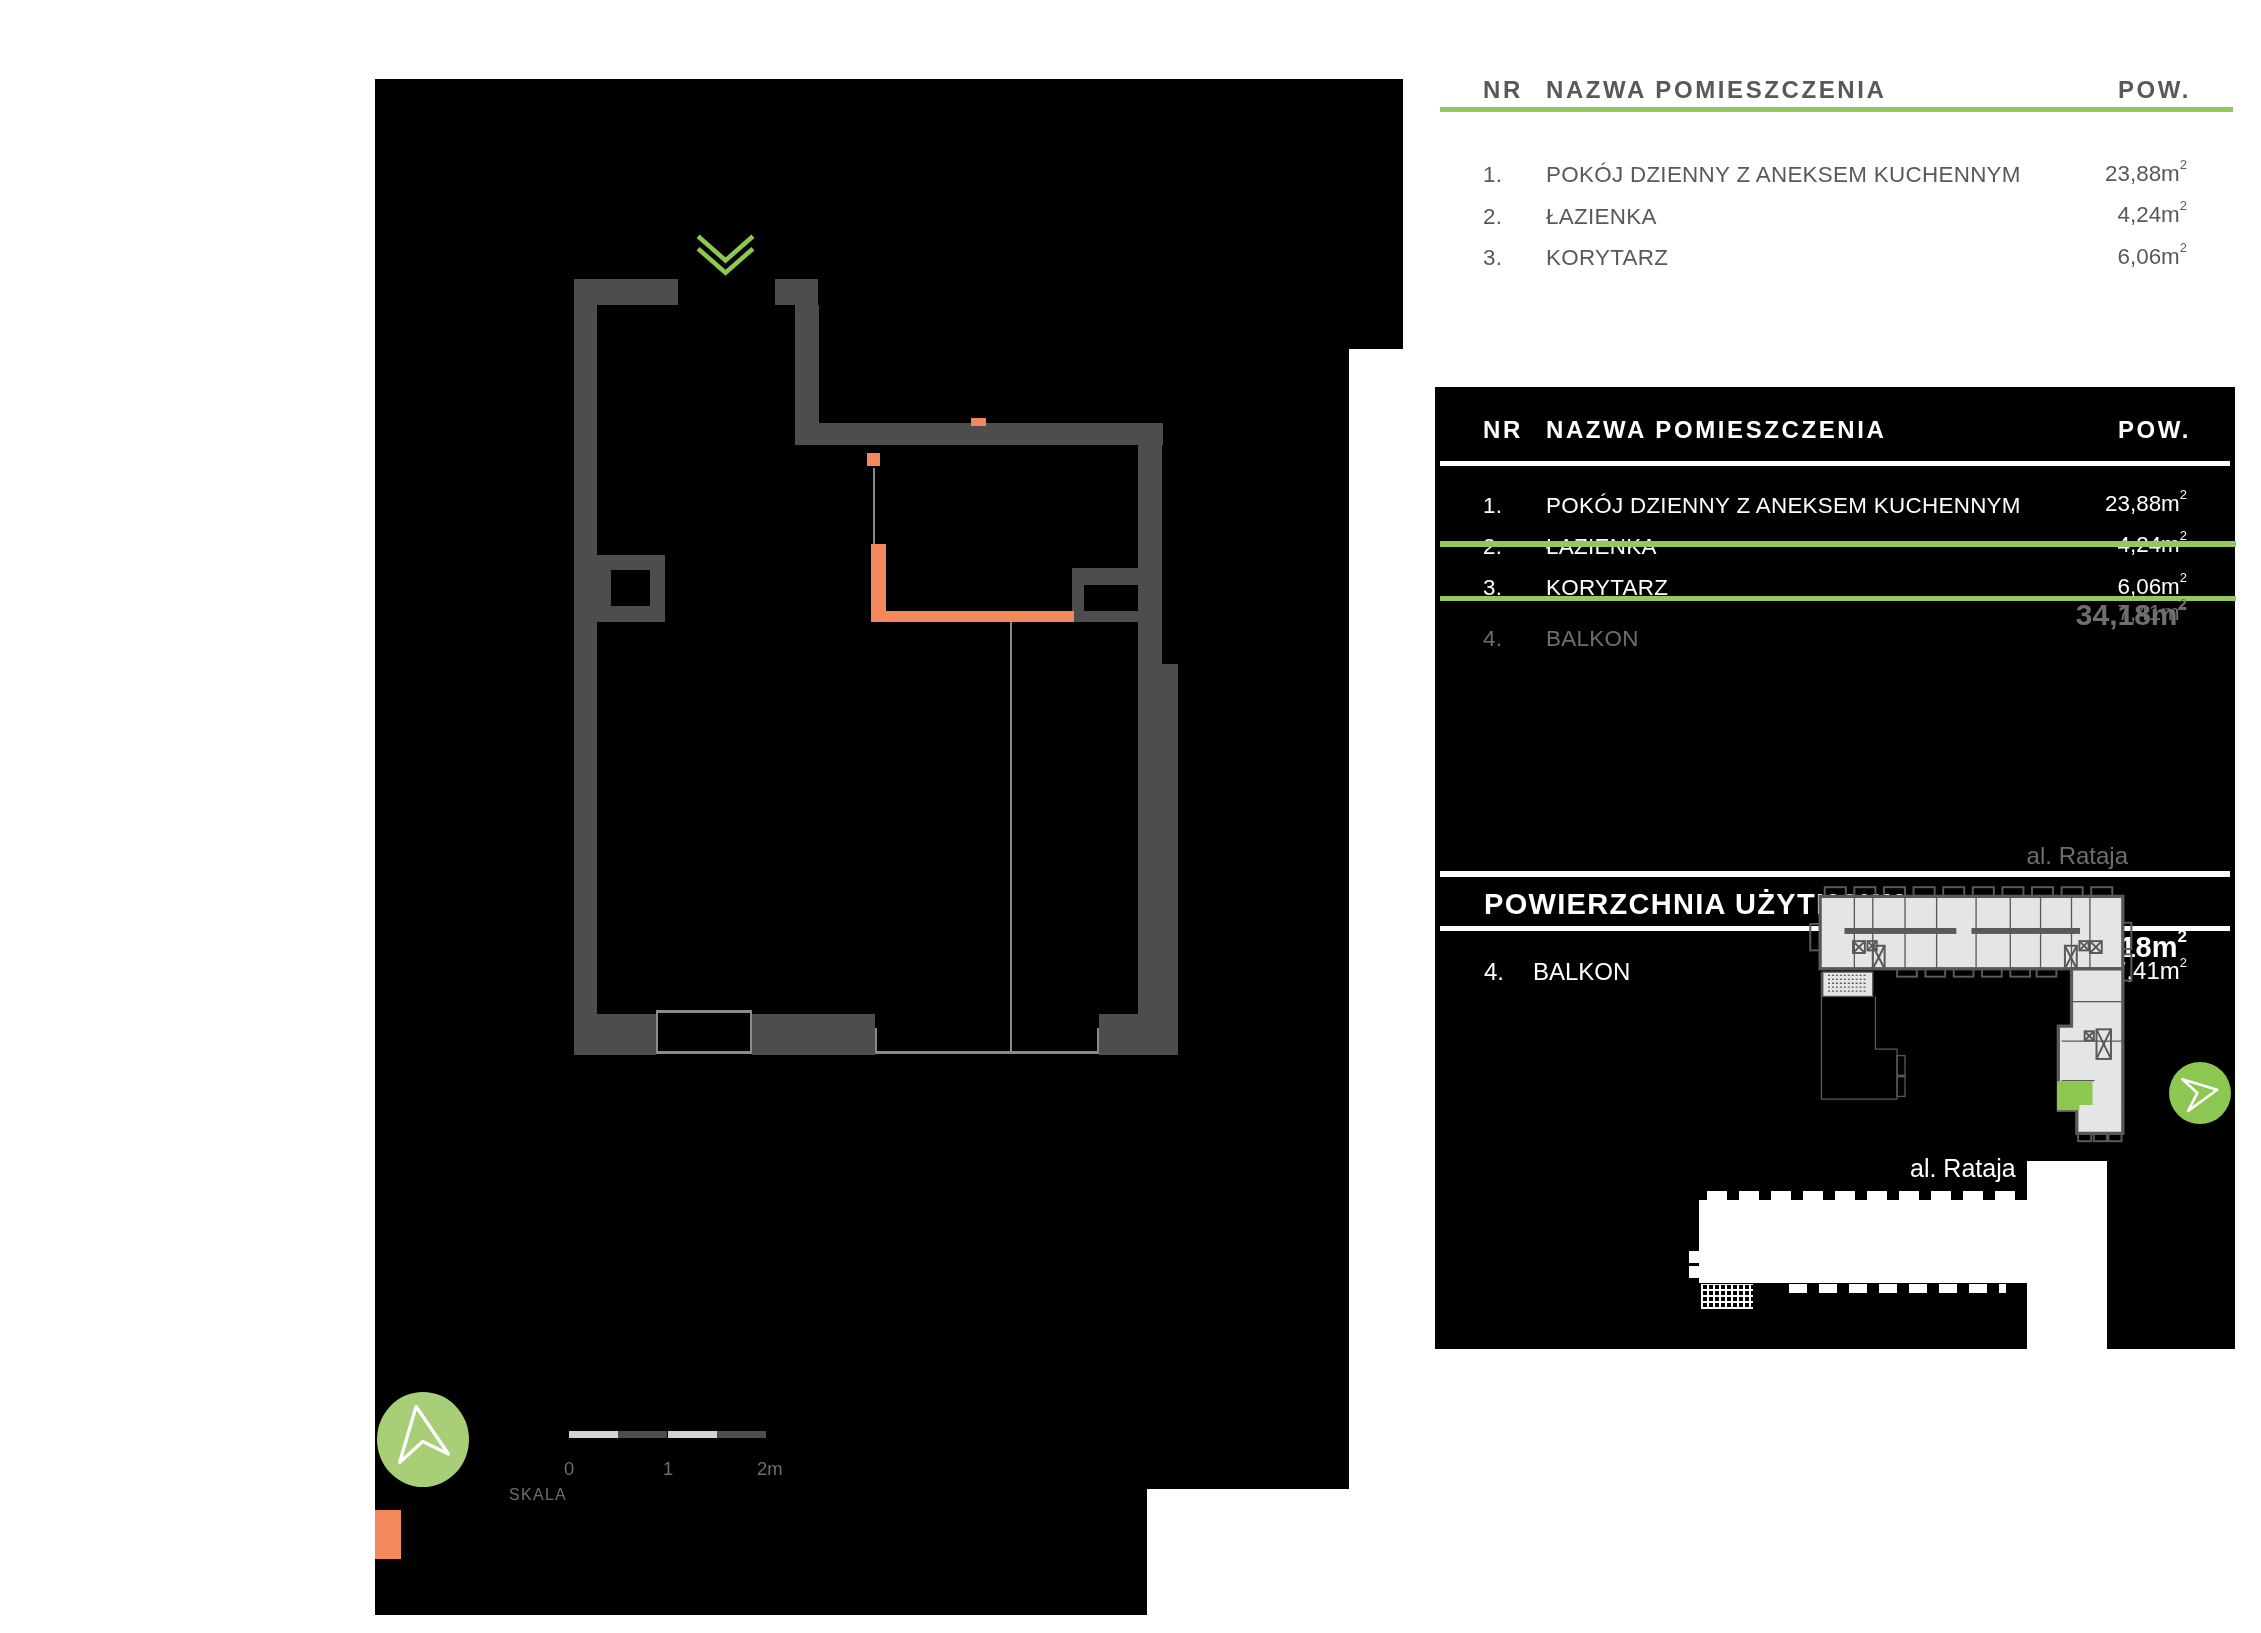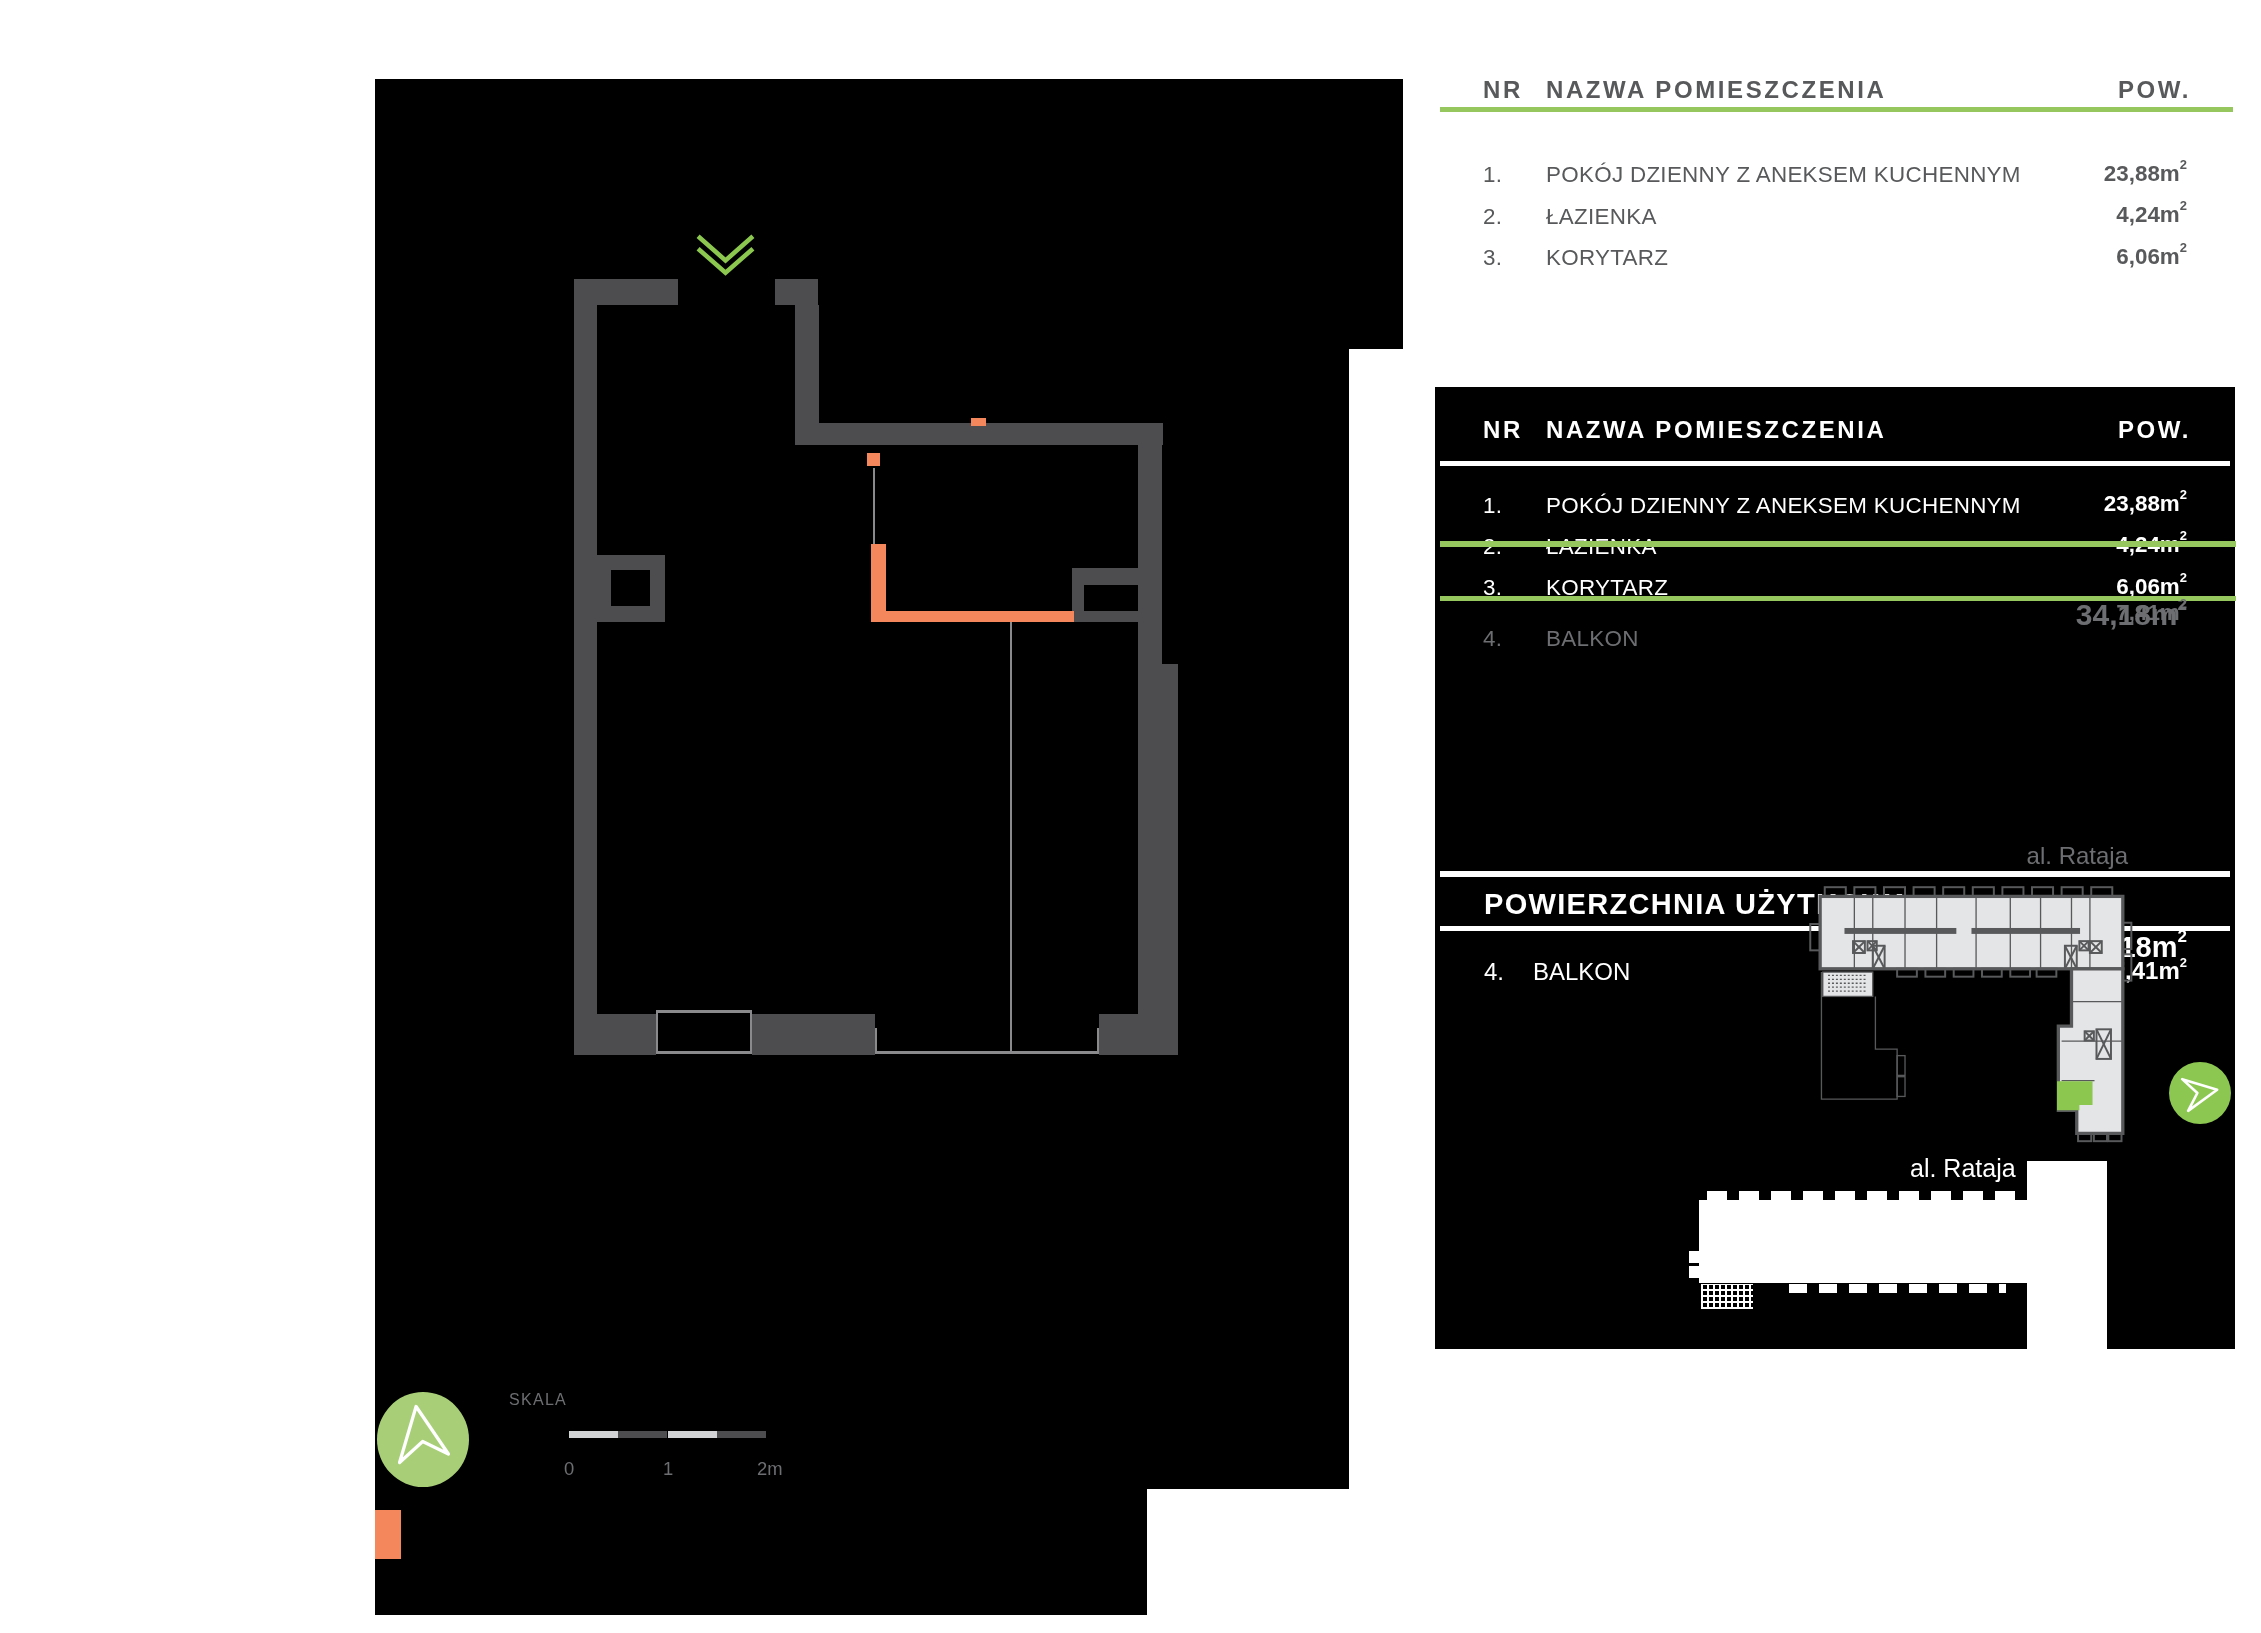--- a/index.html
+++ b/index.html
@@ -10,21 +10,21 @@
   .wall{position:absolute;background:#4D4D4F;}
   .thin{position:absolute;background:#8A8A8C;}
   .orange{position:absolute;background:#F4875B;}
   .whiterule{position:absolute;background:#fff;}
   .greenrule{position:absolute;background:#96C75E;}
   .t1txt{color:#58595B;}
   .t2txt{color:#fff;}
   .muted{color:#6D6E71;}
   .hdr{font-weight:bold;letter-spacing:2.6px;font-size:24px;}
   .rowtxt{font-size:22.4px;letter-spacing:0.3px;}
-  .val{font-size:22.4px;white-space:nowrap;font-weight:bold;}
+  .val{font-size:22.4px;white-space:nowrap;}
   .val .sup{font-size:13px;vertical-align:12px;}
   .bigval{font-size:30px;font-weight:bold;white-space:nowrap;margin-top:40px;}
   .bigval .sup{font-size:17px;vertical-align:14.5px;}
   .right{text-align:right;}
   .nowrap{white-space:nowrap;}
   .hatchW{background-image:repeating-linear-gradient(0deg,#fff 0 2px,transparent 2px 6px),
           repeating-linear-gradient(90deg,#fff 0 2px,transparent 2px 6px);}
   .circle{position:absolute;border-radius:50%;}
   .seg{position:absolute;height:6.6px;}
 </style>
@@ -251,21 +251,21 @@
       <path d="M20,26 L73,42 L29,74 L43,47 Z" fill="none" stroke="#fff" stroke-width="4" stroke-linejoin="round"></path>
     </svg>
   </div>
 
   <div class="circle" style="left:377px;top:1392px;width:92px;height:95px;background:#A8CF77;">
     <svg width="92" height="95" viewBox="0 0 139 144">
       <path d="M59,22 L108,94 L69,75 L34,107 Z" fill="none" stroke="#fff" stroke-width="5" stroke-linejoin="round"></path>
     </svg>
   </div>
 
-  <div class="abs muted" style="left:509px;top:1391px;font-size:16px;letter-spacing:1.3px;">SKALA</div>
+  <div class="abs muted" style="left:509px;top:1486px;font-size:16px;letter-spacing:1.3px;">SKALA</div>
   <div class="seg" style="left:569px;top:1431px;width:49px;background:#D1D3D4;"></div>
   <div class="seg" style="left:618px;top:1431px;width:49px;background:#4D4D4F;"></div>
   <div class="seg" style="left:668px;top:1431px;width:49px;background:#D1D3D4;"></div>
   <div class="seg" style="left:717px;top:1431px;width:49px;background:#4D4D4F;"></div>
   <div class="abs muted" style="left:564px;top:1458px;font-size:18.4px;">0</div>
   <div class="abs muted" style="left:663px;top:1458px;font-size:18.4px;">1</div>
   <div class="abs muted" style="left:757px;top:1458px;font-size:18.4px;">2m</div>
 
   <div class="orange" style="left:375px;top:1510px;width:26px;height:49px;"></div>
 

